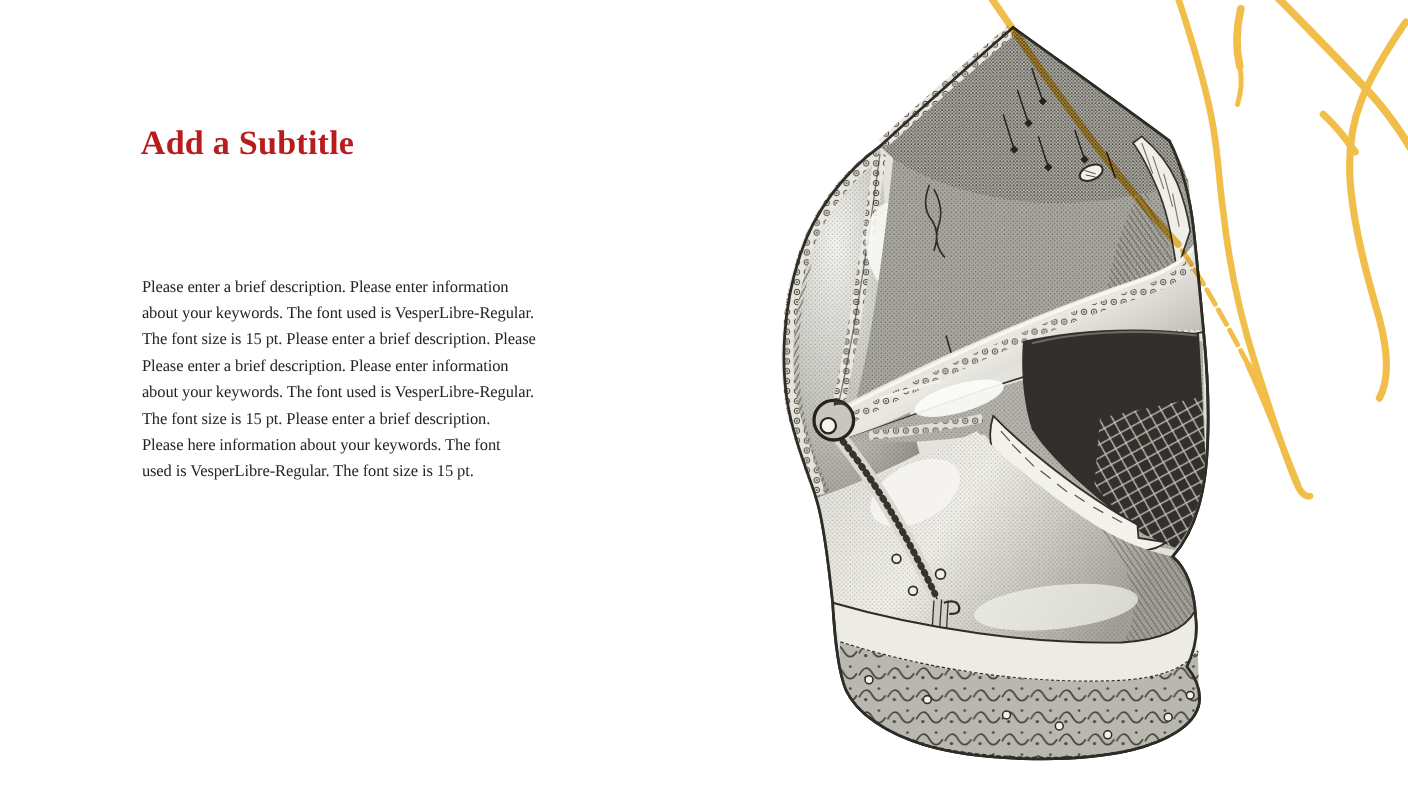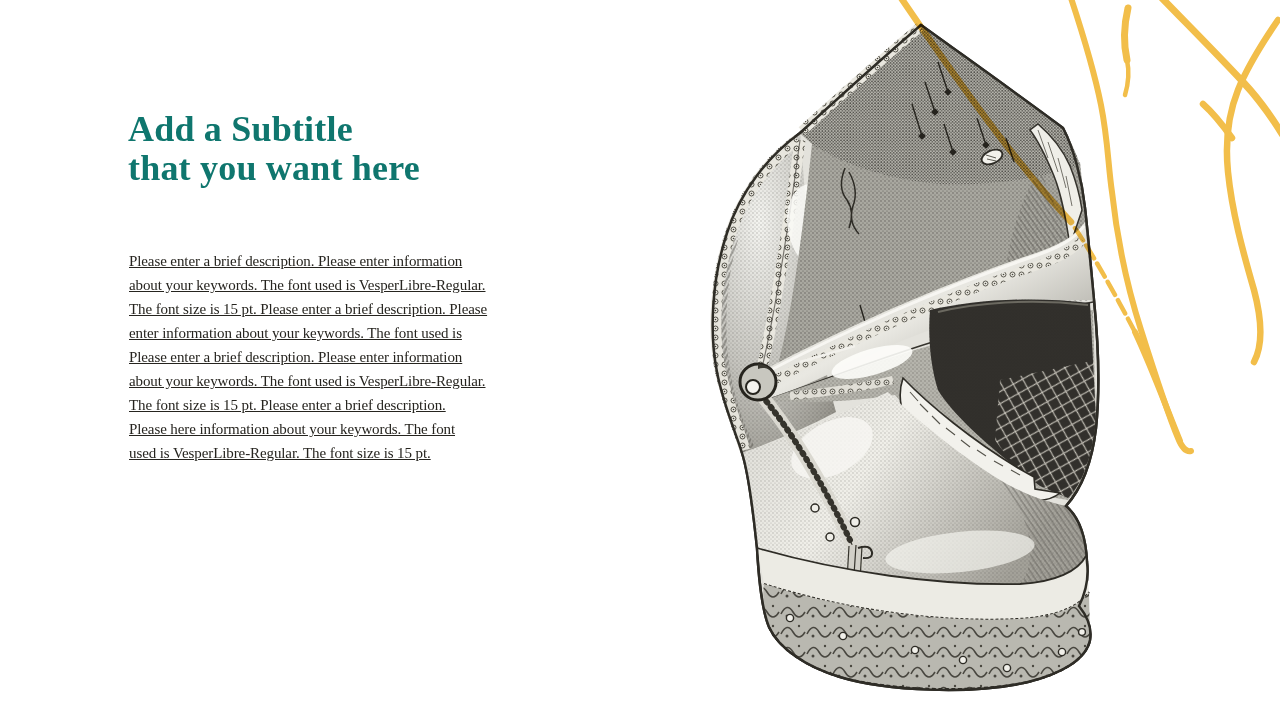--- a/index.html
+++ b/index.html
@@ -3,48 +3,46 @@
 <meta charset="utf-8">
 <style>
   html,body{margin:0;padding:0;background:#888;}
   .slide{
     position:relative;width:1280px;height:720px;margin:0 auto;
     background:#ffffff;overflow:hidden;
     font-family:"Liberation Serif", serif;
   }
   .text-block{position:absolute;left:128px;top:110px;}
   .title-line{
-    font-size:36px;font-weight:700;line-height:39px;color:#0f766e;
+    font-size:31px;font-weight:700;line-height:39px;color:#b91c1c;
     letter-spacing:0.2px;
   }
   .body-text{
     position:absolute;left:129px;top:249px;color:#26241f;
     font-size:15px;line-height:24px;letter-spacing:-0.1px;
   }
   .para{margin:0;}
-  .body-line{white-space:nowrap;text-decoration:underline;}
+  .body-line{white-space:nowrap;}
   .art{position:absolute;left:0;top:0;width:1280px;height:720px;pointer-events:none;}
   .doodles{mix-blend-mode:multiply;}
 </style>
 </head>
 <body>
 
 <div class="slide">
 
   <div class="text-block">
     <div class="title-line">Add a Subtitle</div>
-    <div class="title-line">that you want here</div>
   </div>
 
   <div class="body-text">
     <div class="para">
       <div class="body-line">Please enter a brief description. Please enter information</div>
       <div class="body-line">about your keywords. The font used is VesperLibre-Regular.</div>
       <div class="body-line">The font size is 15 pt. Please enter a brief description. Please</div>
-      <div class="body-line">enter information about your keywords. The font used is</div>
     </div>
     <div class="para">
       <div class="body-line">Please enter a brief description. Please enter information</div>
       <div class="body-line">about your keywords. The font used is VesperLibre-Regular.</div>
       <div class="body-line">The font size is 15 pt. Please enter a brief description.</div>
       <div class="body-line">Please here information about your keywords. The font</div>
       <div class="body-line">used is VesperLibre-Regular. The font size is 15 pt.</div>
     </div>
   </div>
 

